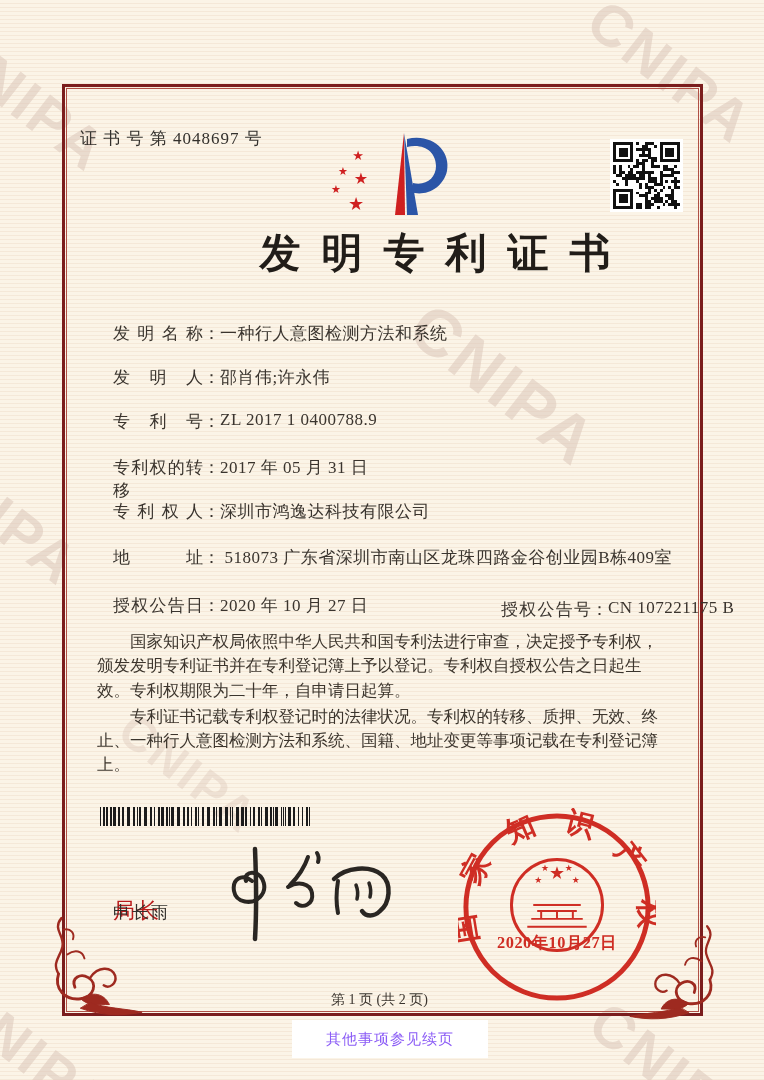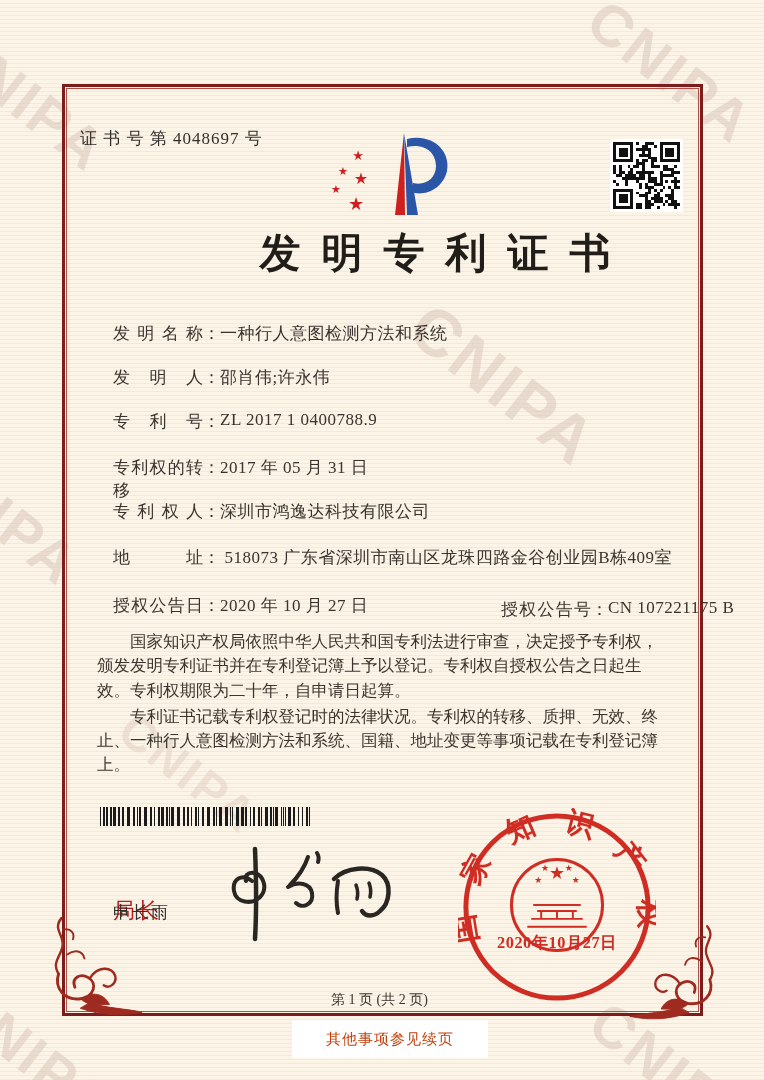--- a/index.html
+++ b/index.html
@@ -37,21 +37,21 @@
   
   .sig-title{position:absolute;left:113px;top:871px;font-size:22px;color:#b91c1c;letter-spacing:2px;margin-top:25px;}
   .sig-name{position:absolute;left:113px;top:901px;font-size:17px;color:#33302c;letter-spacing:2px;}
   .sig-script{position:absolute;left:222px;top:843px;}
   
   .seal{position:absolute;left:458px;top:808px;mix-blend-mode:multiply;opacity:.95;}
   
   .page-info{position:absolute;left:62px;top:991px;width:635px;text-align:center;font-size:14px;color:#3a342e;}
   .note-strip{position:absolute;left:292px;top:1020px;width:196px;height:38px;background:#ffffff;
     display:flex;align-items:center;justify-content:center;}
-  .note-strip span{font-size:15px;color:#c2410c;letter-spacing:1px;}
+  .note-strip span{font-size:15px;color:#8b5cf6;letter-spacing:1px;}
   .flourish{position:absolute;}
 </style>
 </head>
 <body>
 
 <div class="page">
 
   <span class="wm" style="left:-30px;top:14px;font-size:58px;">CNIPA</span>
   <span class="wm" style="left:616px;top:-14px;font-size:58px;">CNIPA</span>
   <span class="wm" style="left:442px;top:288px;font-size:66px;">CNIPA</span>

